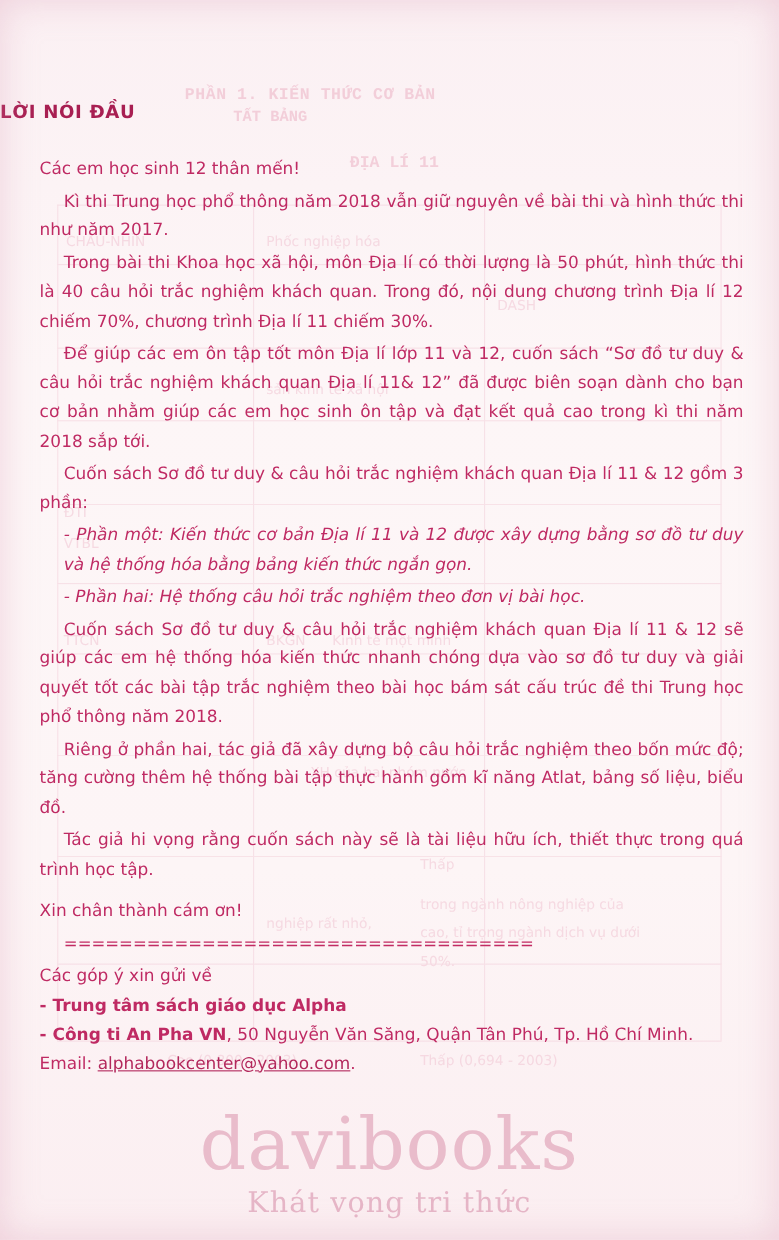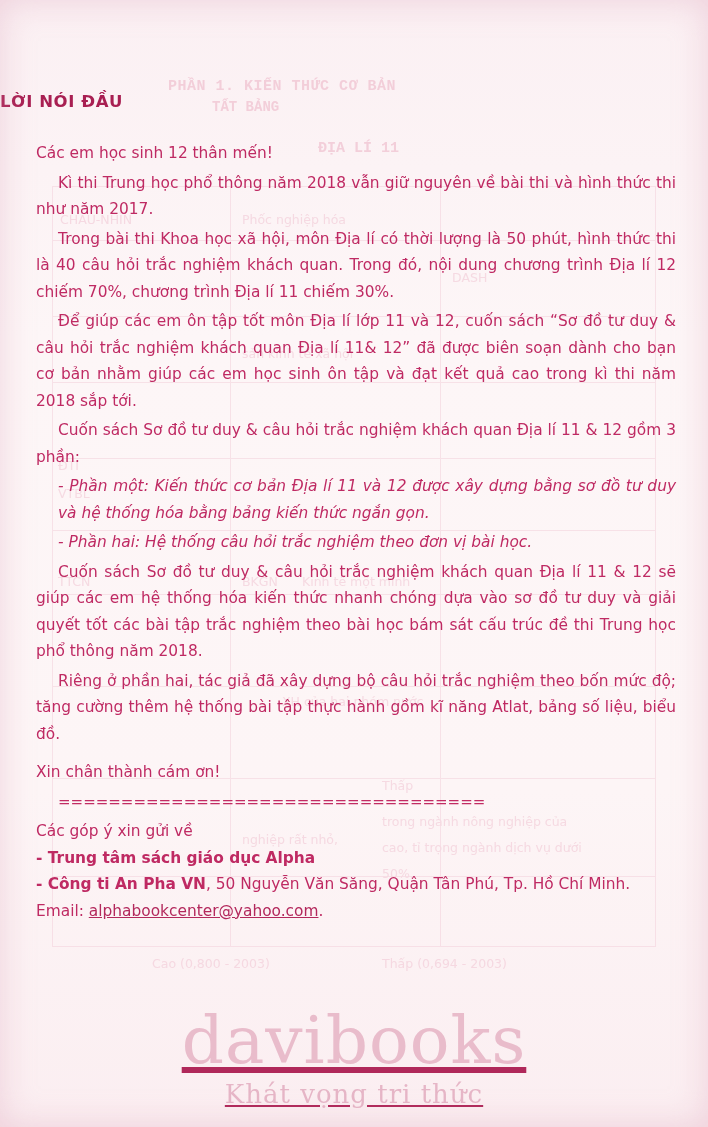--- a/index.html
+++ b/index.html
@@ -131,21 +131,20 @@
   }
 
   
   .watermark {
     position: absolute;
     left: 0;
     top: 1005px;
     width: 708px;
     text-align: center;
     pointer-events: none;
-    text-decoration: underline;
   }
   .wm-main {
     font-family: "DejaVu Serif", serif;
     font-size: 66px;
     color: #e9bccb;
     letter-spacing: 1px;
     line-height: 72px;
   }
   .wm-sub {
     font-family: "DejaVu Serif", serif;
@@ -215,20 +214,21 @@
 
       <p class="noindent">Các em học sinh 12 thân mến!</p>
       <p>Kì thi Trung học phổ thông năm 2018 vẫn giữ nguyên về bài thi và hình thức thi như năm 2017.</p>
       <p>Trong bài thi Khoa học xã hội, môn Địa lí có thời lượng là 50 phút, hình thức thi là 40 câu hỏi trắc nghiệm khách quan. Trong đó, nội dung chương trình Địa lí 12 chiếm 70%, chương trình Địa lí 11 chiếm 30%.</p>
       <p>Để giúp các em ôn tập tốt môn Địa lí lớp 11 và 12, cuốn sách “Sơ đồ tư duy &amp; câu hỏi trắc nghiệm khách quan Địa lí 11&amp; 12” đã được biên soạn dành cho bạn cơ bản nhằm giúp các em học sinh ôn tập và đạt kết quả cao trong kì thi năm 2018 sắp tới.</p>
       <p>Cuốn sách Sơ đồ tư duy &amp; câu hỏi trắc nghiệm khách quan Địa lí 11 &amp; 12 gồm 3 phần:</p>
       <p class="dash">- Phần một: Kiến thức cơ bản Địa lí 11 và 12 được xây dựng bằng sơ đồ tư duy và hệ thống hóa bằng bảng kiến thức ngắn gọn.</p>
       <p class="dash">- Phần hai: Hệ thống câu hỏi trắc nghiệm theo đơn vị bài học.</p>
       <p>Cuốn sách Sơ đồ tư duy &amp; câu hỏi trắc nghiệm khách quan Địa lí 11 &amp; 12 sẽ giúp các em hệ thống hóa kiến thức nhanh chóng dựa vào sơ đồ tư duy và giải quyết tốt các bài tập trắc nghiệm theo bài học bám sát cấu trúc đề thi Trung học phổ thông năm 2018.</p>
       <p>Riêng ở phần hai, tác giả đã xây dựng bộ câu hỏi trắc nghiệm theo bốn mức độ; tăng cường thêm hệ thống bài tập thực hành gồm kĩ năng Atlat, bảng số liệu, biểu đồ.</p>
+      <p>Tác giả hi vọng rằng cuốn sách này sẽ là tài liệu hữu ích, thiết thực trong quá trình học tập.</p>
 
       <p class="noindent" style="margin-top:12px;">Xin chân thành cám ơn!</p>
 
       <p class="eqline">==================================</p>
 
       <div class="contact">
         <p>Các góp ý xin gửi về</p>
         <p class="bold">- Trung tâm sách giáo dục Alpha</p>
         <p>
           <span class="bold">- Công ti An Pha VN</span><span>, 50 Nguyễn Văn Săng, Quận Tân Phú, Tp. Hồ Chí Minh.</span>

